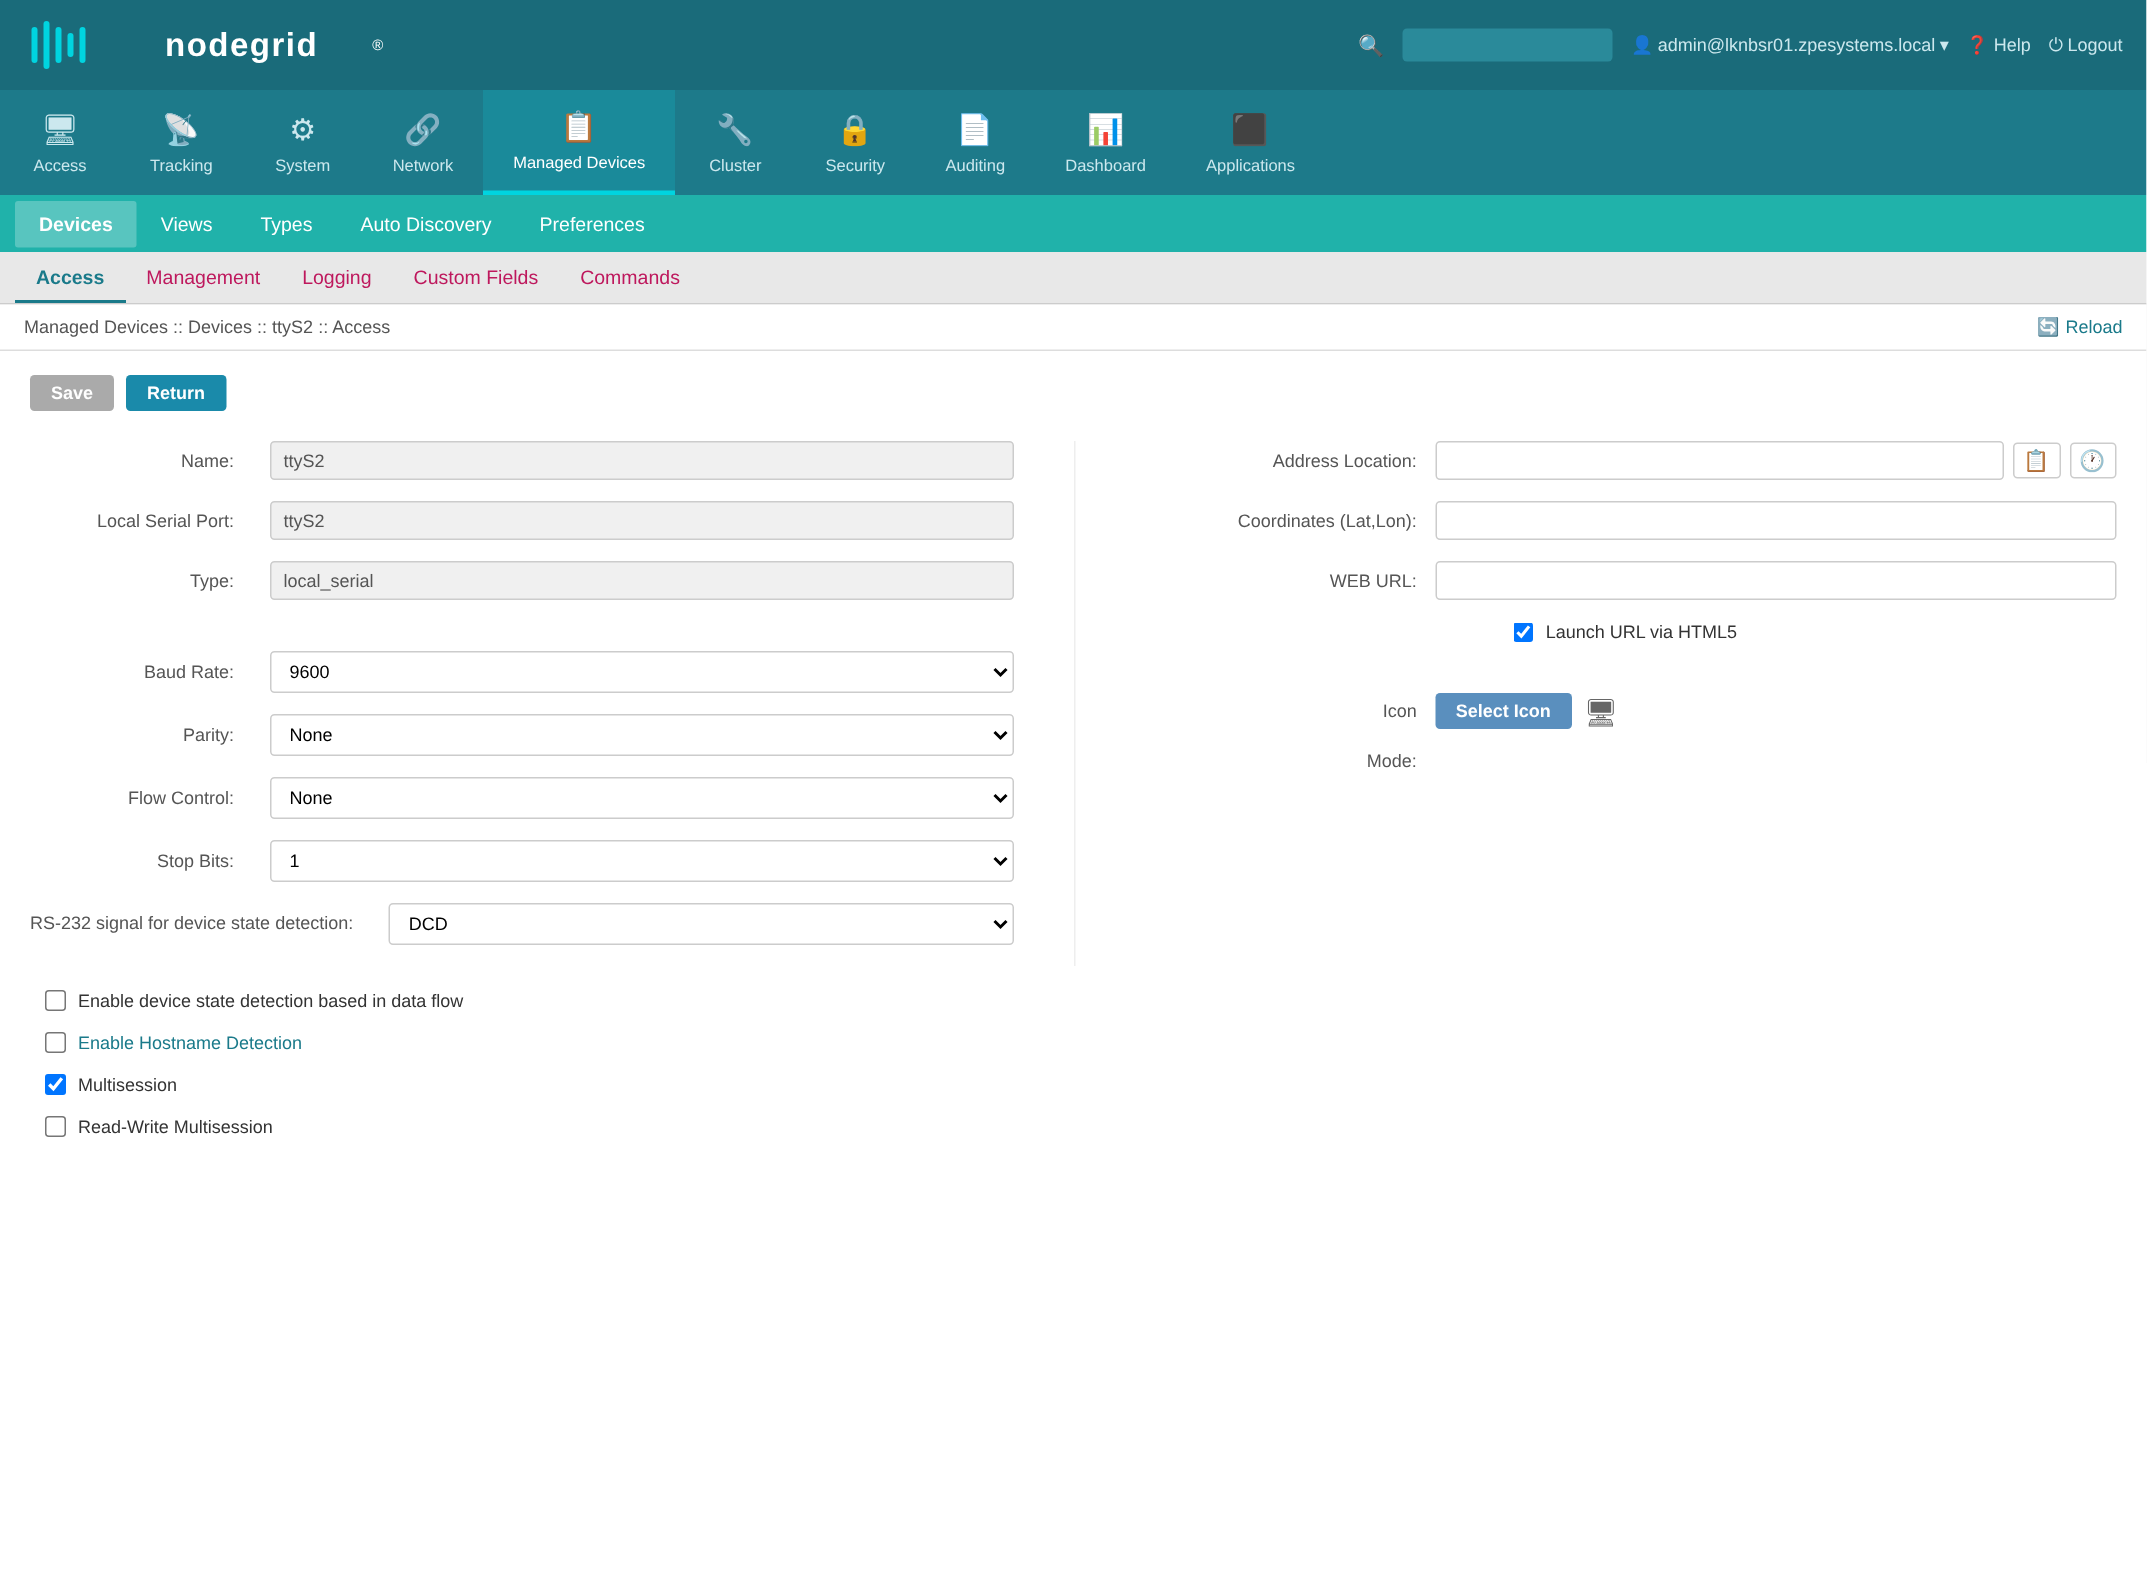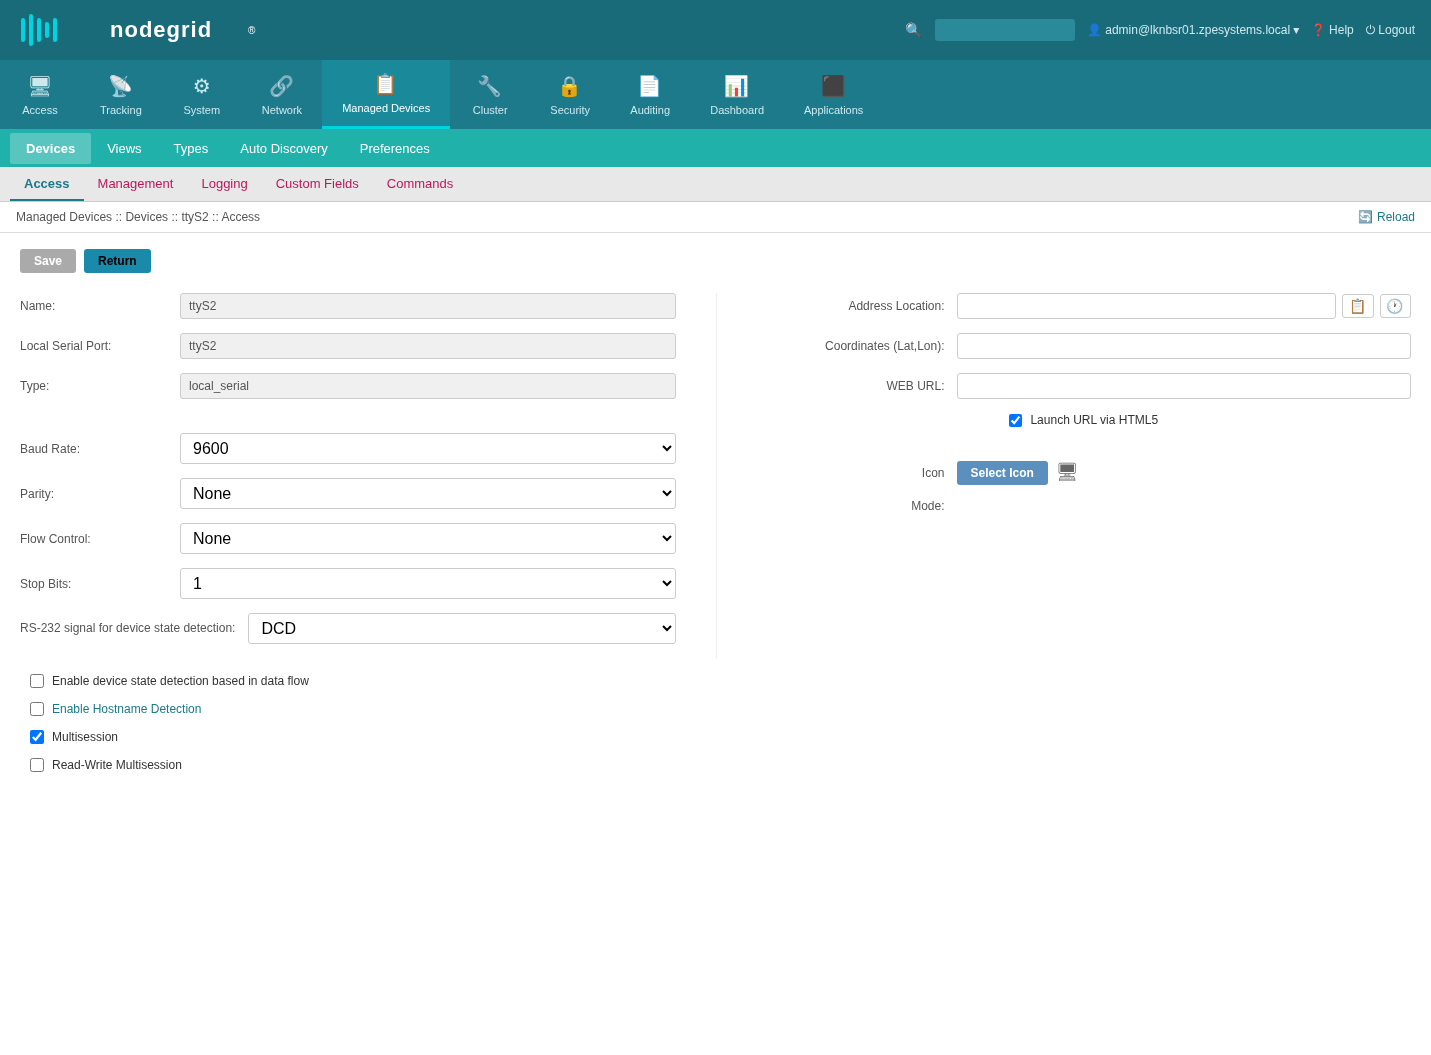--- a/index.html
+++ b/index.html
@@ -171,21 +171,21 @@
     
     .btn {
       padding: 5px 14px;
       border: none;
       border-radius: 3px;
       cursor: pointer;
       font-size: 12px;
       font-weight: bold;
     }
     .btn-save { background: #aaa; color: white; }
-    .btn-return { background: #1a8aaa; color: #000000; }
+    .btn-return { background: #1a8aaa; color: #ffffff; }
     .btn-select-icon { background: #5a8fbe; color: white; font-size: 12px; }
 
     .button-row {
       display: flex;
       gap: 8px;
       margin-bottom: 20px;
     }
 
     
     .form-grid {
@@ -195,23 +195,23 @@
     }
     .form-section-left { padding-right: 40px; }
     .form-section-right { padding-left: 40px; border-left: 1px solid #eee; }
 
     .form-row {
       display: flex;
       align-items: center;
       margin-bottom: 14px;
     }
     .form-label {
-      text-align: left;
+      text-align: right;
       min-width: 160px;
-      padding-right: 13px;
+      padding-right: 24px;
       color: #555;
       font-size: 12px;
       flex-shrink: 0;
     }
     .form-label-right {
       text-align: right;
       min-width: 200px;
       padding-right: 12px;
       color: #555;
       font-size: 12px;
@@ -233,21 +233,21 @@
       border-radius: 3px;
       font-size: 12px;
       background: white;
       color: #333;
     }
     .form-select {
       flex: 1;
       padding: 5px 8px;
       border: 1px solid #ccc;
       border-radius: 3px;
-      font-size: 16px;
+      font-size: 12px;
       background: white;
       appearance: auto;
     }
     .address-input-wrap {
       flex: 1;
       display: flex;
       align-items: center;
       gap: 6px;
     }
     .address-input-wrap input {
@@ -287,21 +287,21 @@
     }
 
     
     .section-divider {
       height: 20px;
     }
 
     
     .icon-select-area {
       display: flex;
-      align-items: flex-start;
+      align-items: flex-end;
       gap: 8px;
     }
     .monitor-icon {
       font-size: 18px;
       color: #666;
     }
 
     
     .launch-url-row {
       display: flex;

